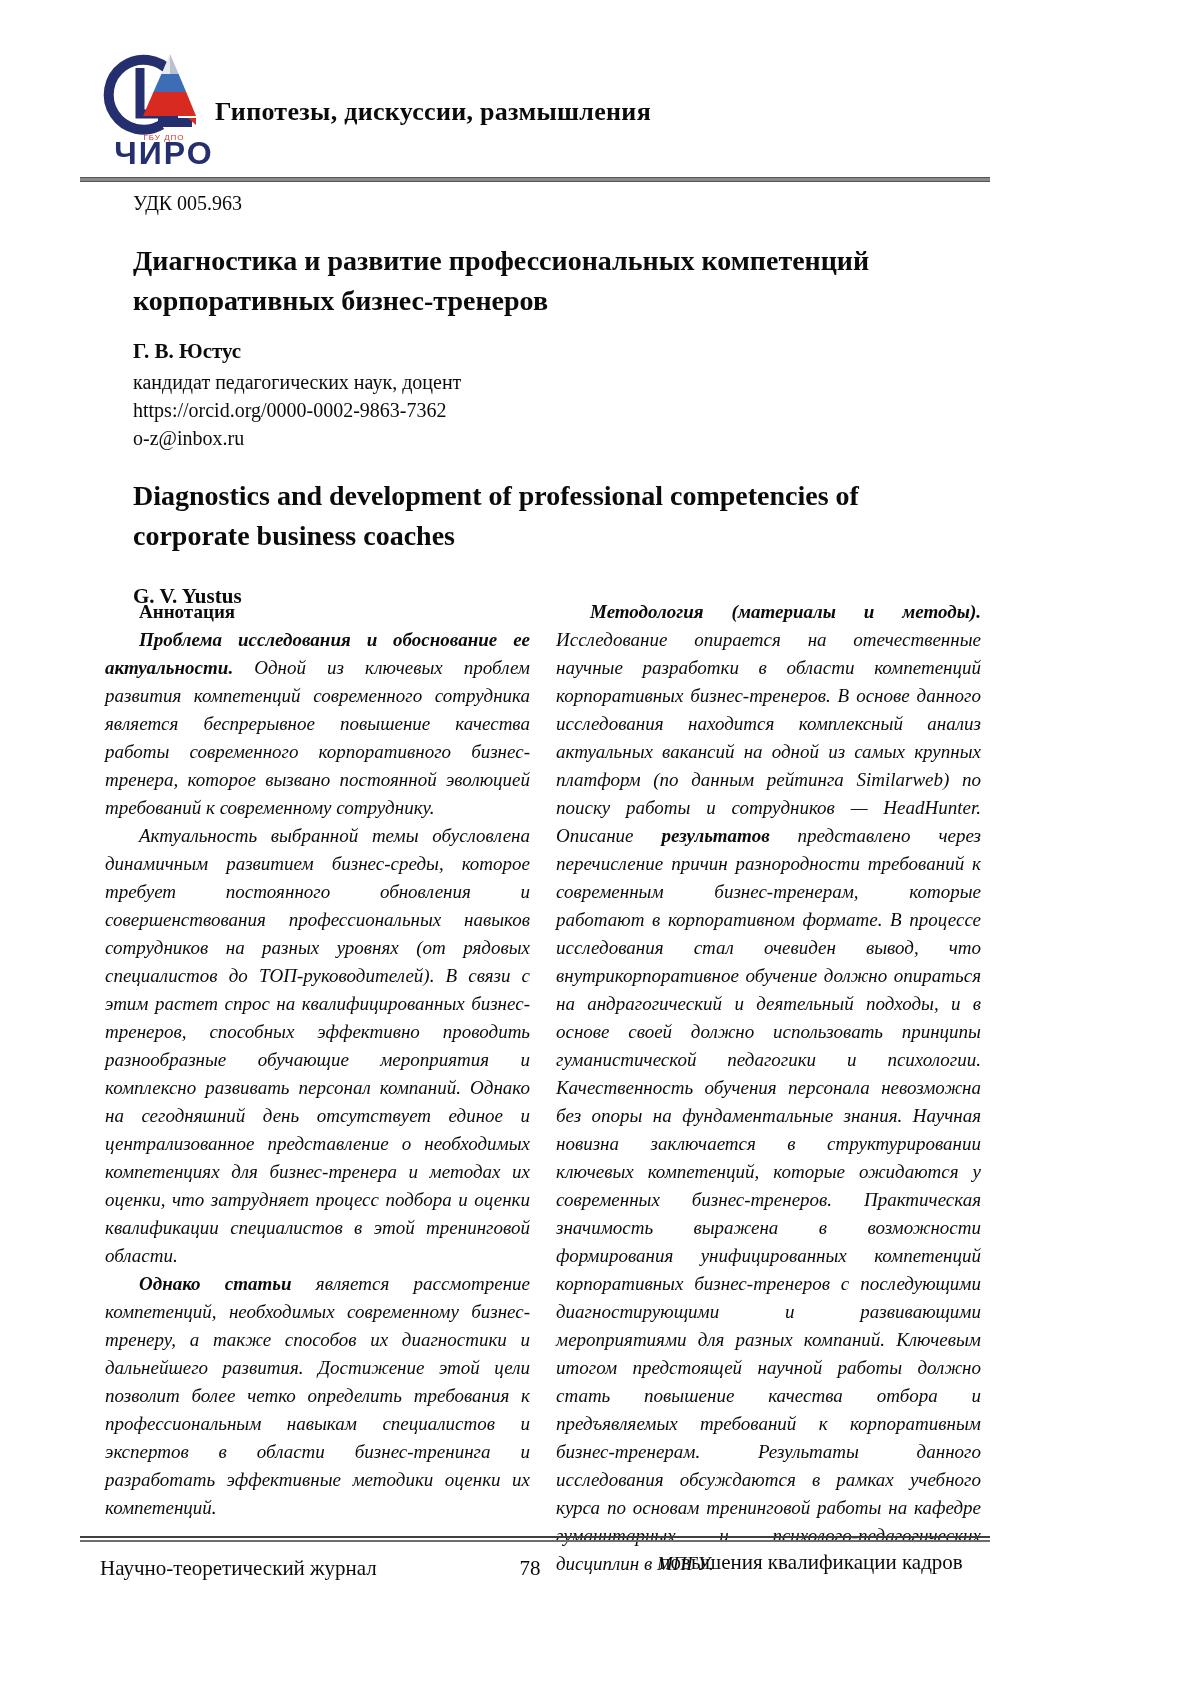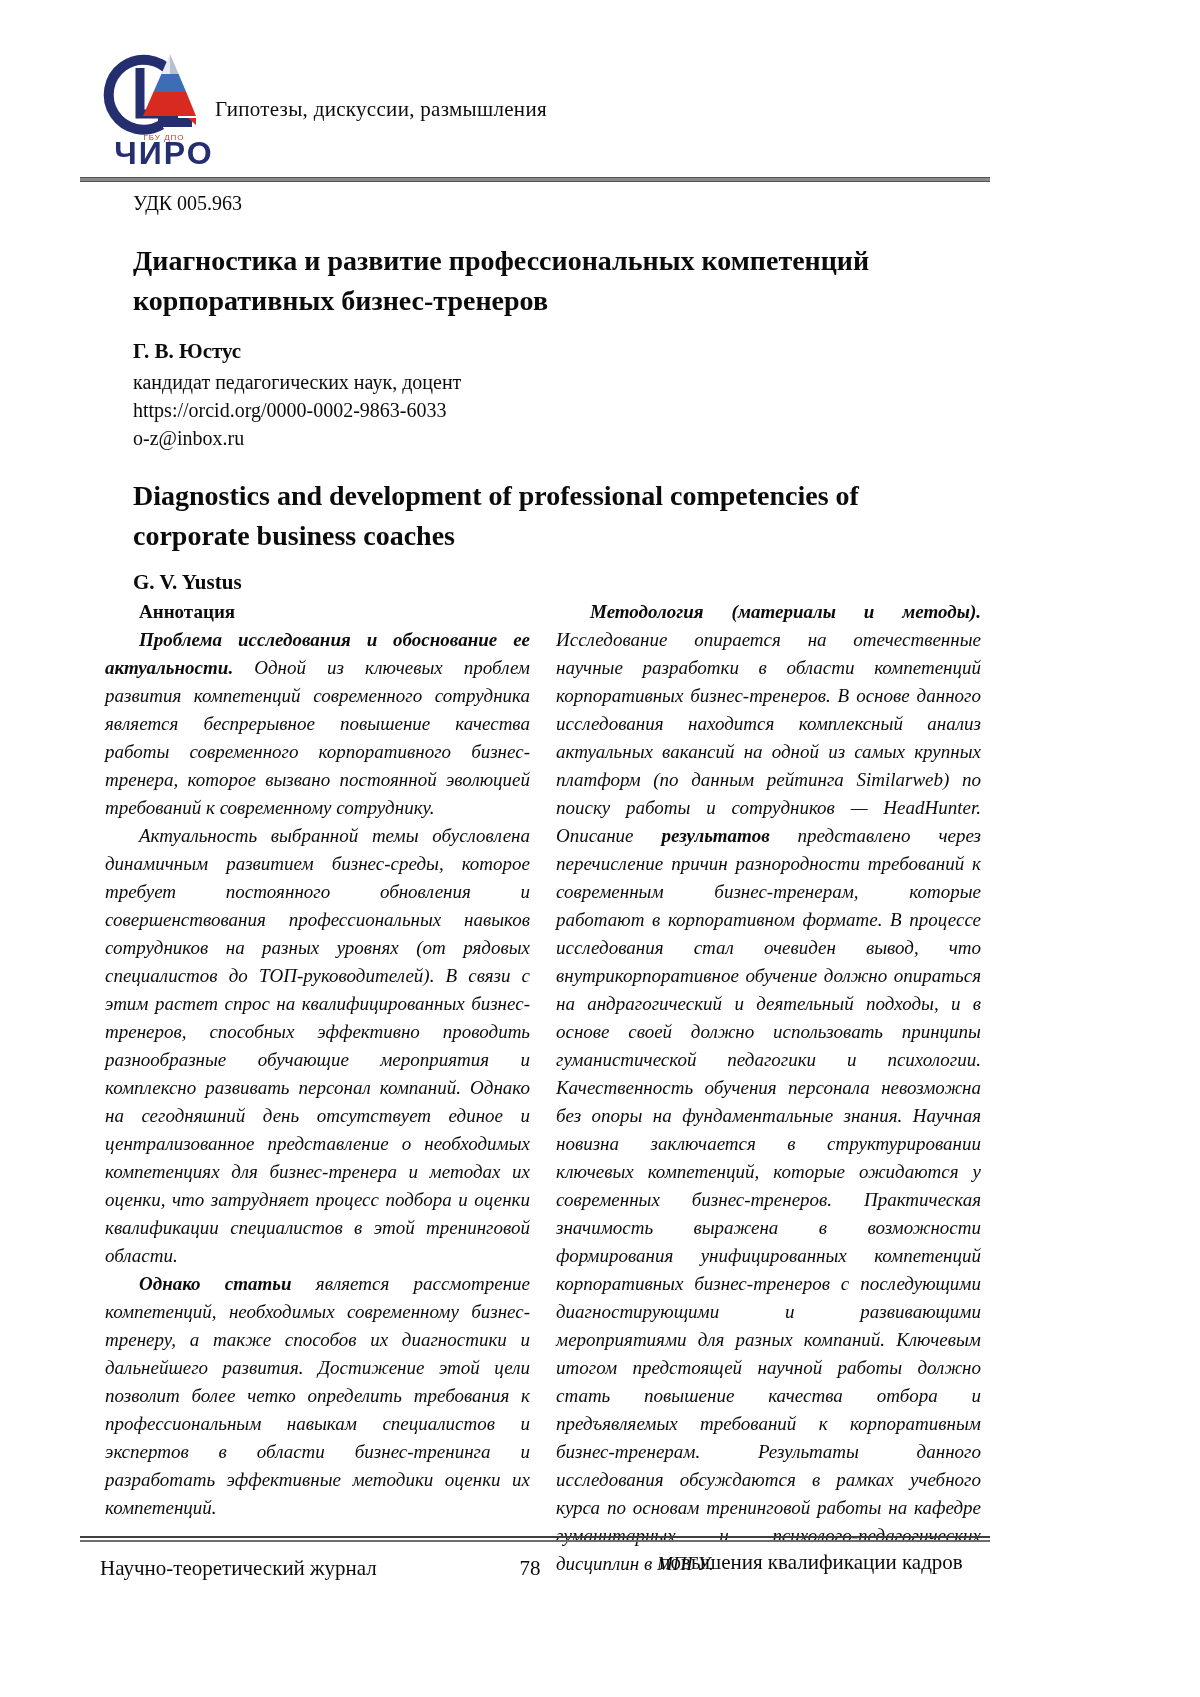--- a/index.html
+++ b/index.html
@@ -3,32 +3,32 @@
 <meta charset="utf-8">
 <style>
   html,body{margin:0;padding:0;}
   body{
     width:1200px;height:1697px;position:relative;background:#ffffff;
     font-family:"Liberation Serif", serif;color:#0b0b0b;
   }
   .logo-wrap{position:absolute;left:90px;top:48px;width:150px;height:122px;}
   .rubric{
     position:absolute;left:215px;top:97px;
-    font-size:21px;font-weight:normal;letter-spacing:.3px;
+    font-size:26px;font-weight:bold;letter-spacing:.3px;
   }
   .header-rule{
     position:absolute;left:80px;top:177px;width:910px;height:3px;
     background:#8a8a8a;border-top:1px solid #555;border-bottom:1px solid #555;
   }
   .article{position:absolute;left:133px;top:192px;width:806px;}
   .udc{font-size:20px;margin:0 0 26px;}
   .title-ru,.title-en{
     font-size:28px;font-weight:bold;line-height:40px;margin:9px 0 18px;
   }
-  .title-en{margin:24px 0 14px;}
+  .title-en{margin:24px 0 28px;}
   .author-bold{font-size:21px;font-weight:bold;margin:8px 0 4px;}
   .contact{font-size:20px;line-height:28px;margin:0;}
   .columns{
     position:absolute;left:105px;top:598px;width:876px;
     display:flex;gap:26px;
   }
   .col{
     width:425px;font-size:19px;line-height:28px;font-style:italic;
     text-align:justify;
   }
@@ -72,21 +72,21 @@
 
 <div class="rubric">Гипотезы, дискуссии, размышления</div>
 
 <div class="header-rule"></div>
 
 <div class="article">
   <p class="udc">УДК 005.963</p>
   <h1 class="title-ru">Диагностика и развитие профессиональных компетенций корпоративных бизнес-тренеров</h1>
   <p class="author-bold">Г. В. Юстус</p>
   <p class="contact">кандидат педагогических наук, доцент</p>
-  <p class="contact">https://orcid.org/0000-0002-9863-6033</p>
+  <p class="contact">https://orcid.org/0000-0002-9863-7362</p>
   <p class="contact">o-z@inbox.ru</p>
   <h1 class="title-en">Diagnostics and development of professional competencies of corporate business coaches</h1>
   <p class="author-bold">G. V. Yustus</p>
 </div>
 
 <div class="columns">
   <div class="col">
       <p class="annot-heading"><b>Аннотация</b></p>
       <p class="body-par"><b>Проблема исследования и обоснование ее актуальности.</b><span> Одной из ключевых проблем развития компетенций современного сотрудника является беспрерывное повышение качества работы современного корпоративного бизнес-тренера, которое вызвано постоянной эволюцией требований к современному сотруднику.</span></p>
       <p class="body-par"><span>Актуальность выбранной темы обусловлена динамичным развитием бизнес-среды, которое требует постоянного обновления и совершенствования профессиональных навыков сотрудников на разных уровнях (от рядовых специалистов до ТОП-руководителей). В связи с этим растет спрос на квалифицированных бизнес-тренеров, способных эффективно проводить разнообразные обучающие мероприятия и комплексно развивать персонал компаний. Однако на сегодняшний день отсутствует единое и централизованное представление о необходимых компетенциях для бизнес-тренера и методах их оценки, что затрудняет процесс подбора и оценки квалификации специалистов в этой тренинговой области.</span></p>

